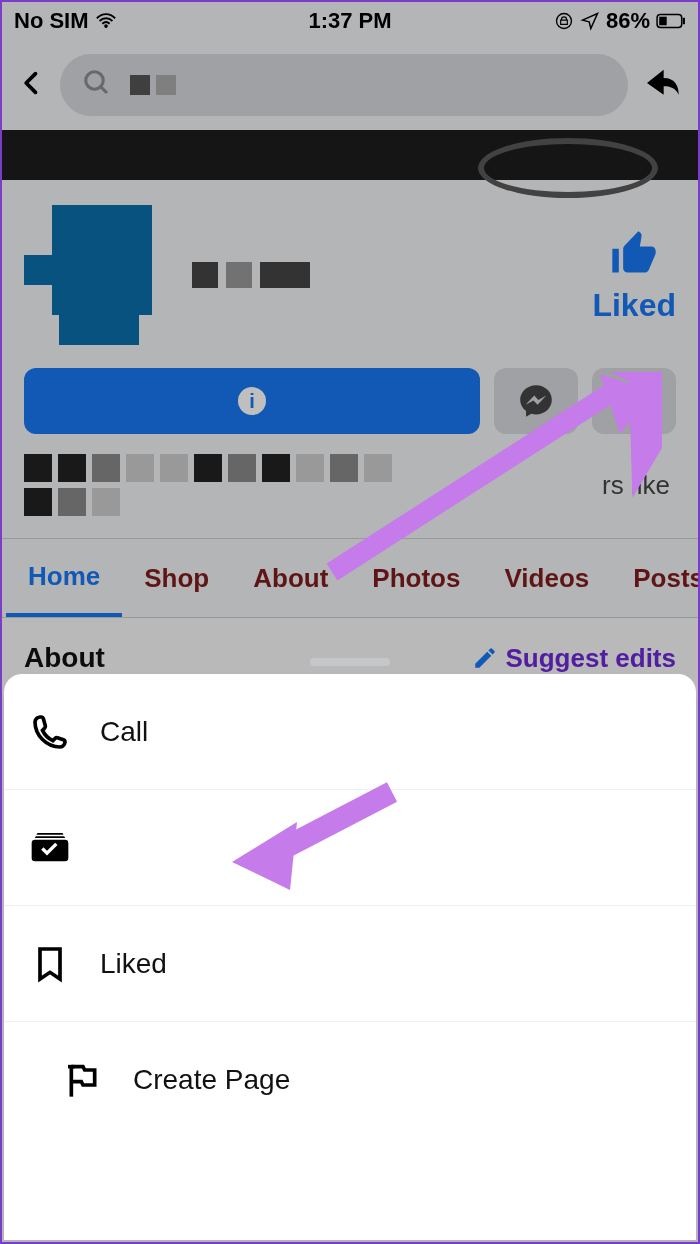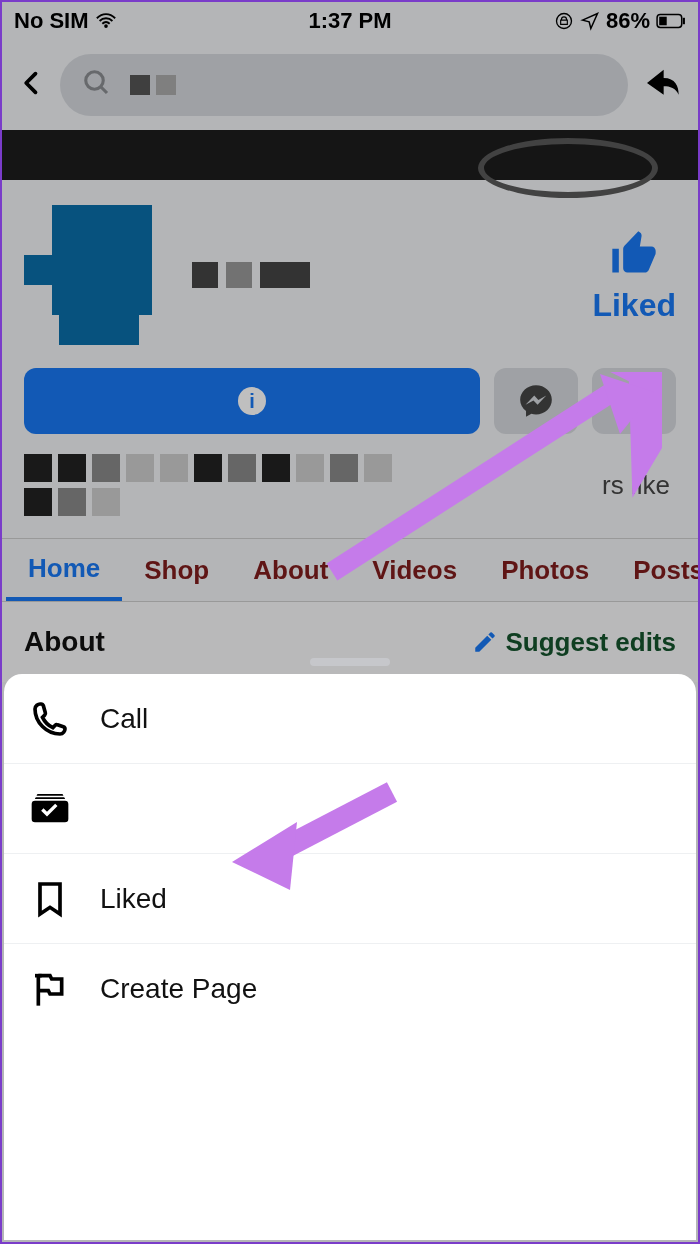--- a/index.html
+++ b/index.html
@@ -56,35 +56,35 @@
   .msgbtn svg { width:38px; height:38px; }
   .dots { display:flex; gap:6px; }
   .dots span { width:8px; height:8px; border-radius:50%; background:#555; }
 
   .likeinfo { display:flex; align-items:center; gap:12px; margin-top:20px; font-size:26px; color:#444; padding-bottom:14px;}
   .likepix { display:flex; gap:6px; flex-wrap:wrap; width:400px;}
   .likepix span { width:28px; height:28px; background:#888;}
   .likepix span.d { background:#222;}
   .likepix span.l { background:#ccc;}
 
-  .tabs { display:flex; border-top:1px solid #ccc; border-bottom:1px solid #ccc; background:#f1f2f4; height:64px; align-items:center; padding:0 4px; gap:0; overflow:hidden;}
+  .tabs { display:flex; border-top:1px solid #ccc; border-bottom:1px solid #ccc; background:#f1f2f4; height:80px; align-items:center; padding:0 4px; gap:0; overflow:hidden;}
   .tab { padding:0 22px; font-size:26px; font-weight:700; color:#7f1d1d; height:100%; display:flex; align-items:center; white-space:nowrap;}
   .tab.active { color:#1877f2; border-bottom:4px solid #1877f2; }
 
   .aboutrow { display:flex; justify-content:space-between; align-items:center; padding:24px 22px; background:#f7f7f8;}
   .aboutrow .lbl { font-size:28px; font-weight:800; color:#111;}
-  .suggest { color:#14532d; font-size:26px; font-weight:700; display:flex; align-items:center; gap:8px;}
+  .suggest { color:#6d28d9; font-size:26px; font-weight:700; display:flex; align-items:center; gap:8px;}
   .suggest svg { width:26px; height:26px; }
 
   .handle { position:absolute; left:50%; transform:translateX(-50%); top:656px; width:80px; height:8px; border-radius:6px; background:#c6c7cb; z-index:20;}
 
   
   .sheet { position:absolute; left:2px; right:2px; bottom:2px; top:672px; background:#fff; border-top-left-radius:18px; border-top-right-radius:18px; z-index:10; overflow:hidden;}
-  .sheet .item { display:flex; align-items:center; gap:28px; padding:0 24px; height:90px; border-bottom:1px solid #eef0f2; font-size:28px; color:#111;}
-  .sheet .item:last-child { border-bottom:none; }
+  .sheet .item { display:flex; align-items:center; gap:28px; padding:0 24px; height:116px; border-bottom:1px solid #eef0f2; font-size:28px; color:#111;}
+  .sheet .item:last-child { border-bottom:none;margin-left:33px; }
   .iconbox { width:44px; display:flex; justify-content:center; }
   .iconbox svg { width:40px; height:40px; stroke:#000; fill:none; stroke-width:2.2; }
   .iconbox.filled svg { fill:#000; stroke:none; }
 
   
   .arrow1 { position:absolute; z-index:30; pointer-events:none; }
   .arrow2 { position:absolute; z-index:30; pointer-events:none; }
 </style>
 </head>
 <body>
@@ -203,22 +203,22 @@
           <span class="l"></span>
       </div>
       <span style="margin-left:auto; padding-right:6px;">rs like</span>
     </div>
   </div>
 
   <div class="tabs">
     <div class="tab active">Home</div>
     <div class="tab">Shop</div>
     <div class="tab">About</div>
+    <div class="tab">Photos</div>
     <div class="tab">Videos</div>
-    <div class="tab">Photos</div>
     <div class="tab">Posts</div>
   </div>
 
   <div class="aboutrow">
     <span class="lbl">About</span>
     <span class="suggest">
       <svg viewBox="0 0 24 24">
           <path d="M3 17.25V21h3.75L17.81 9.94l-3.75-3.75L3 17.25zM20.71 7.04a1 1 0 000-1.41l-2.34-2.34a1 1 0 00-1.41 0l-1.83 1.83 3.75 3.75 1.83-1.83z" fill="#1877f2"></path>
         </svg>
       <span>Suggest edits</span>

